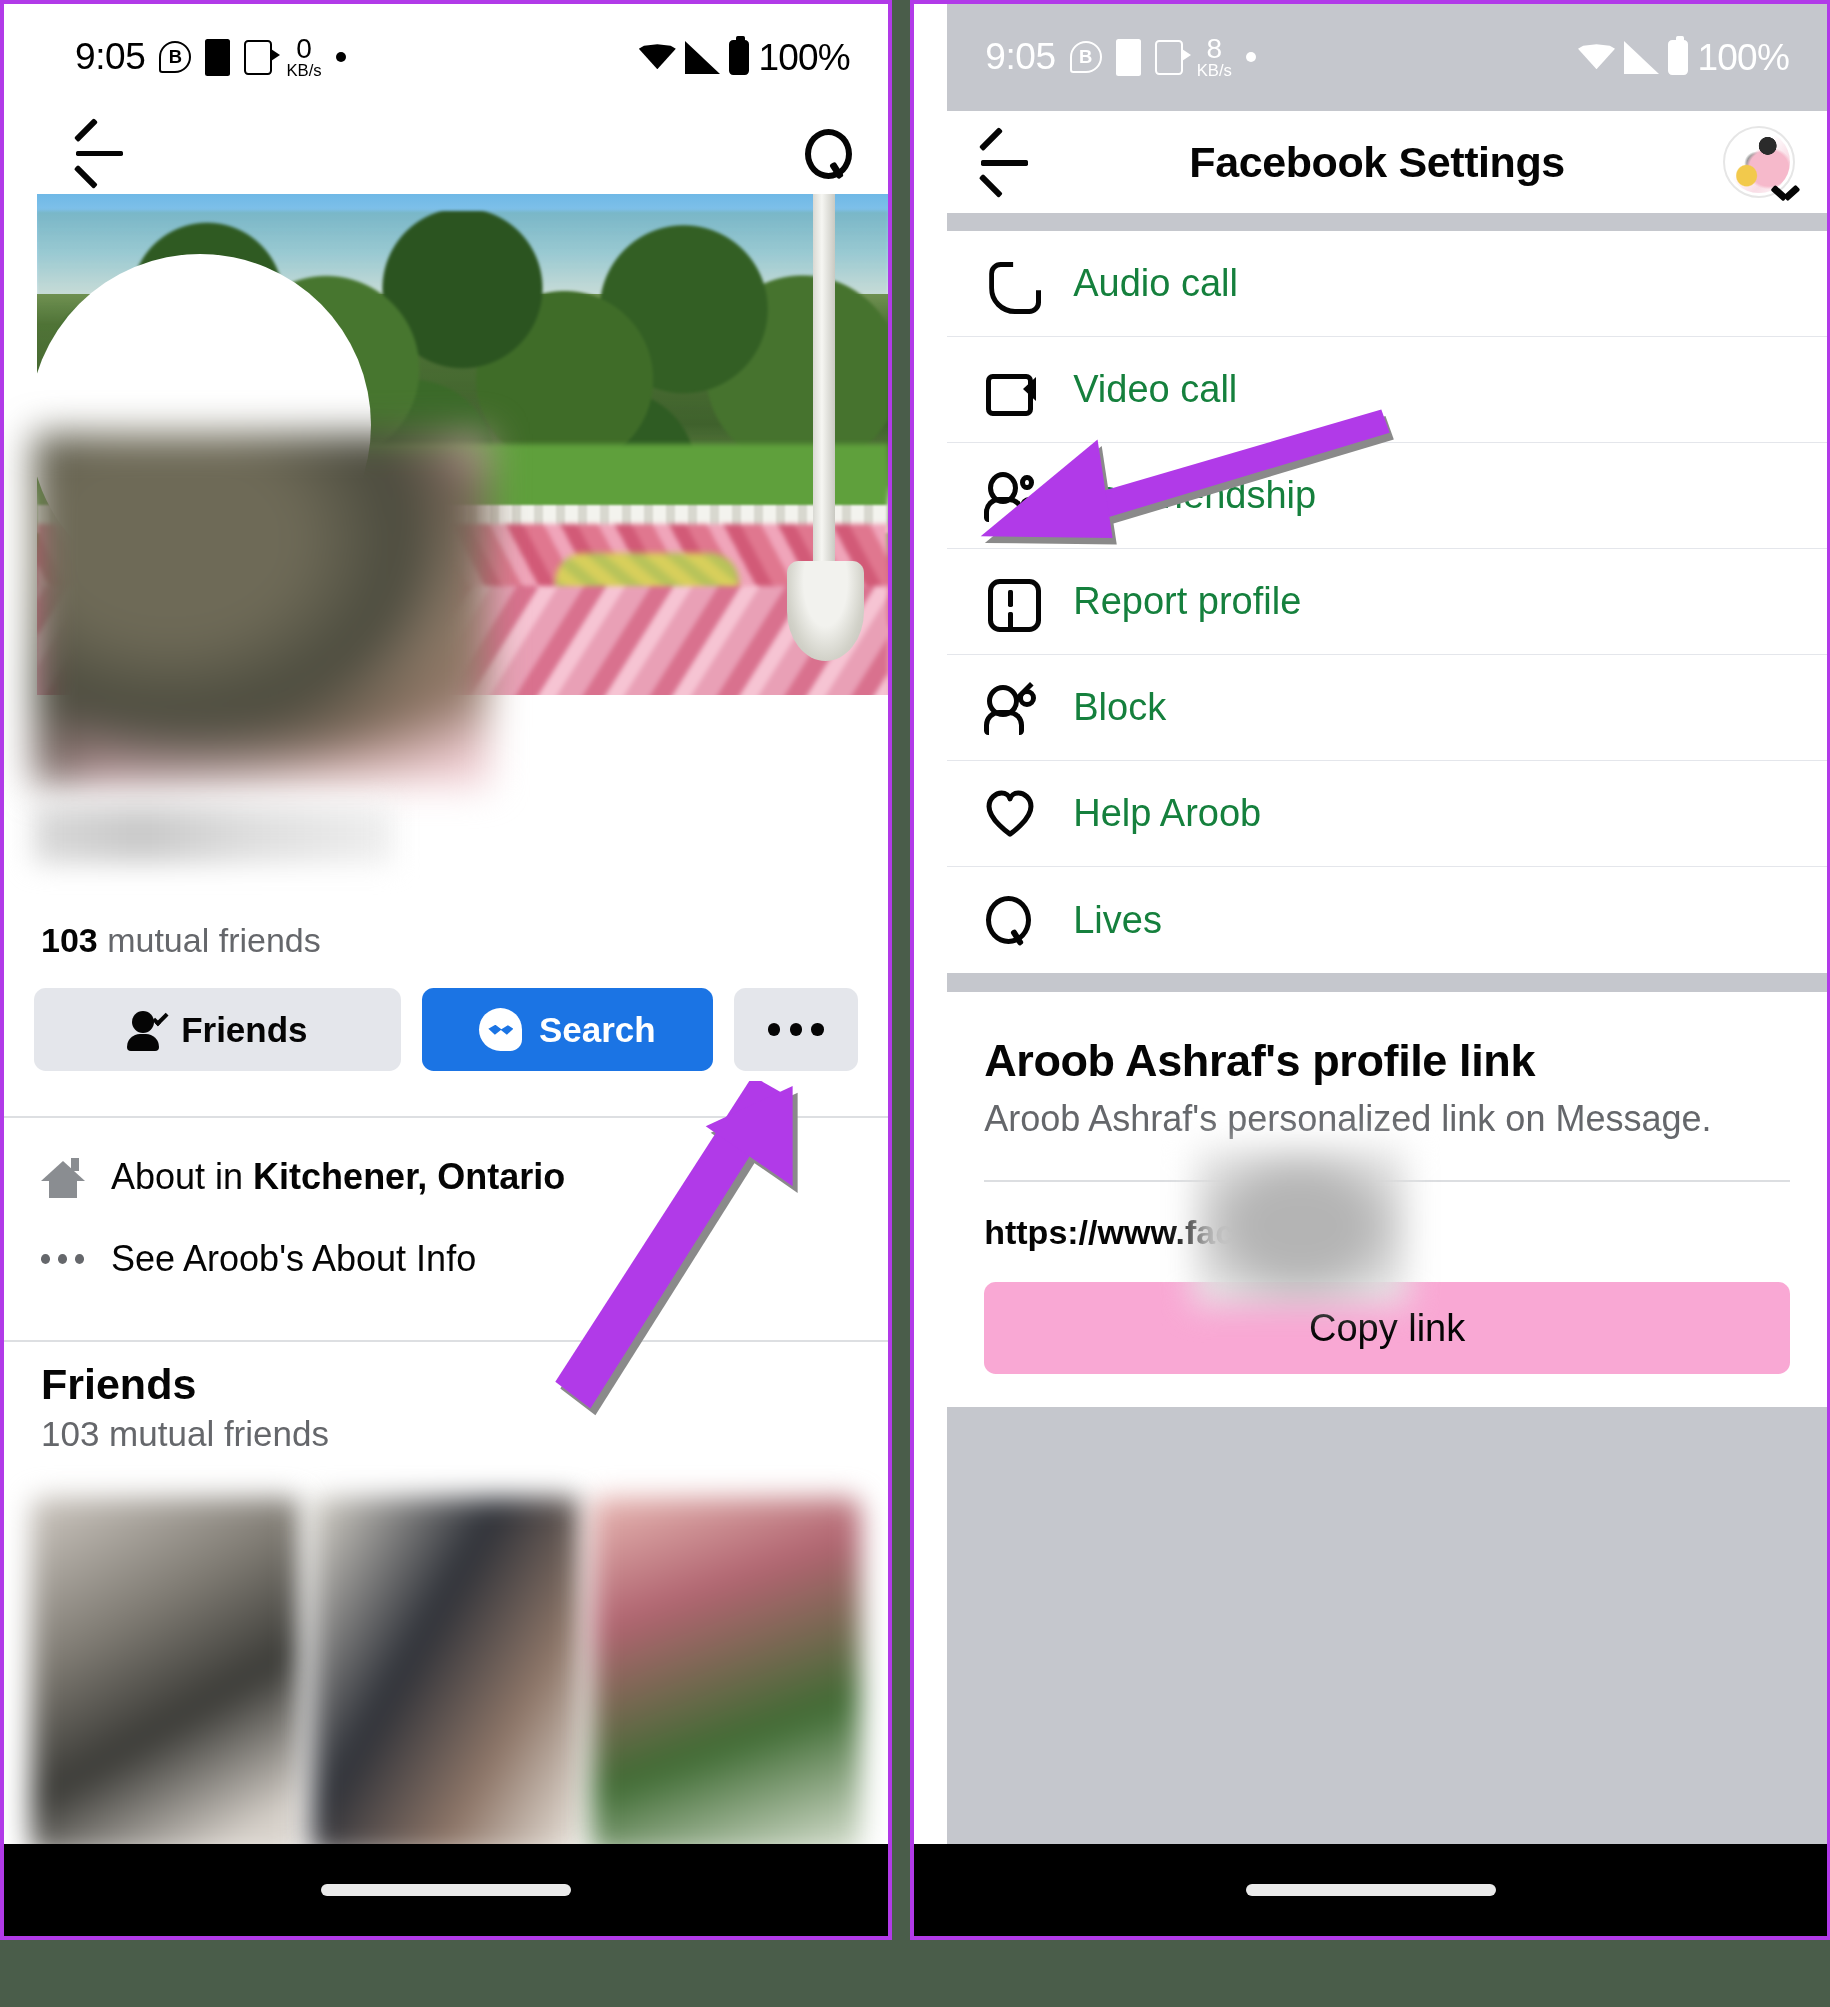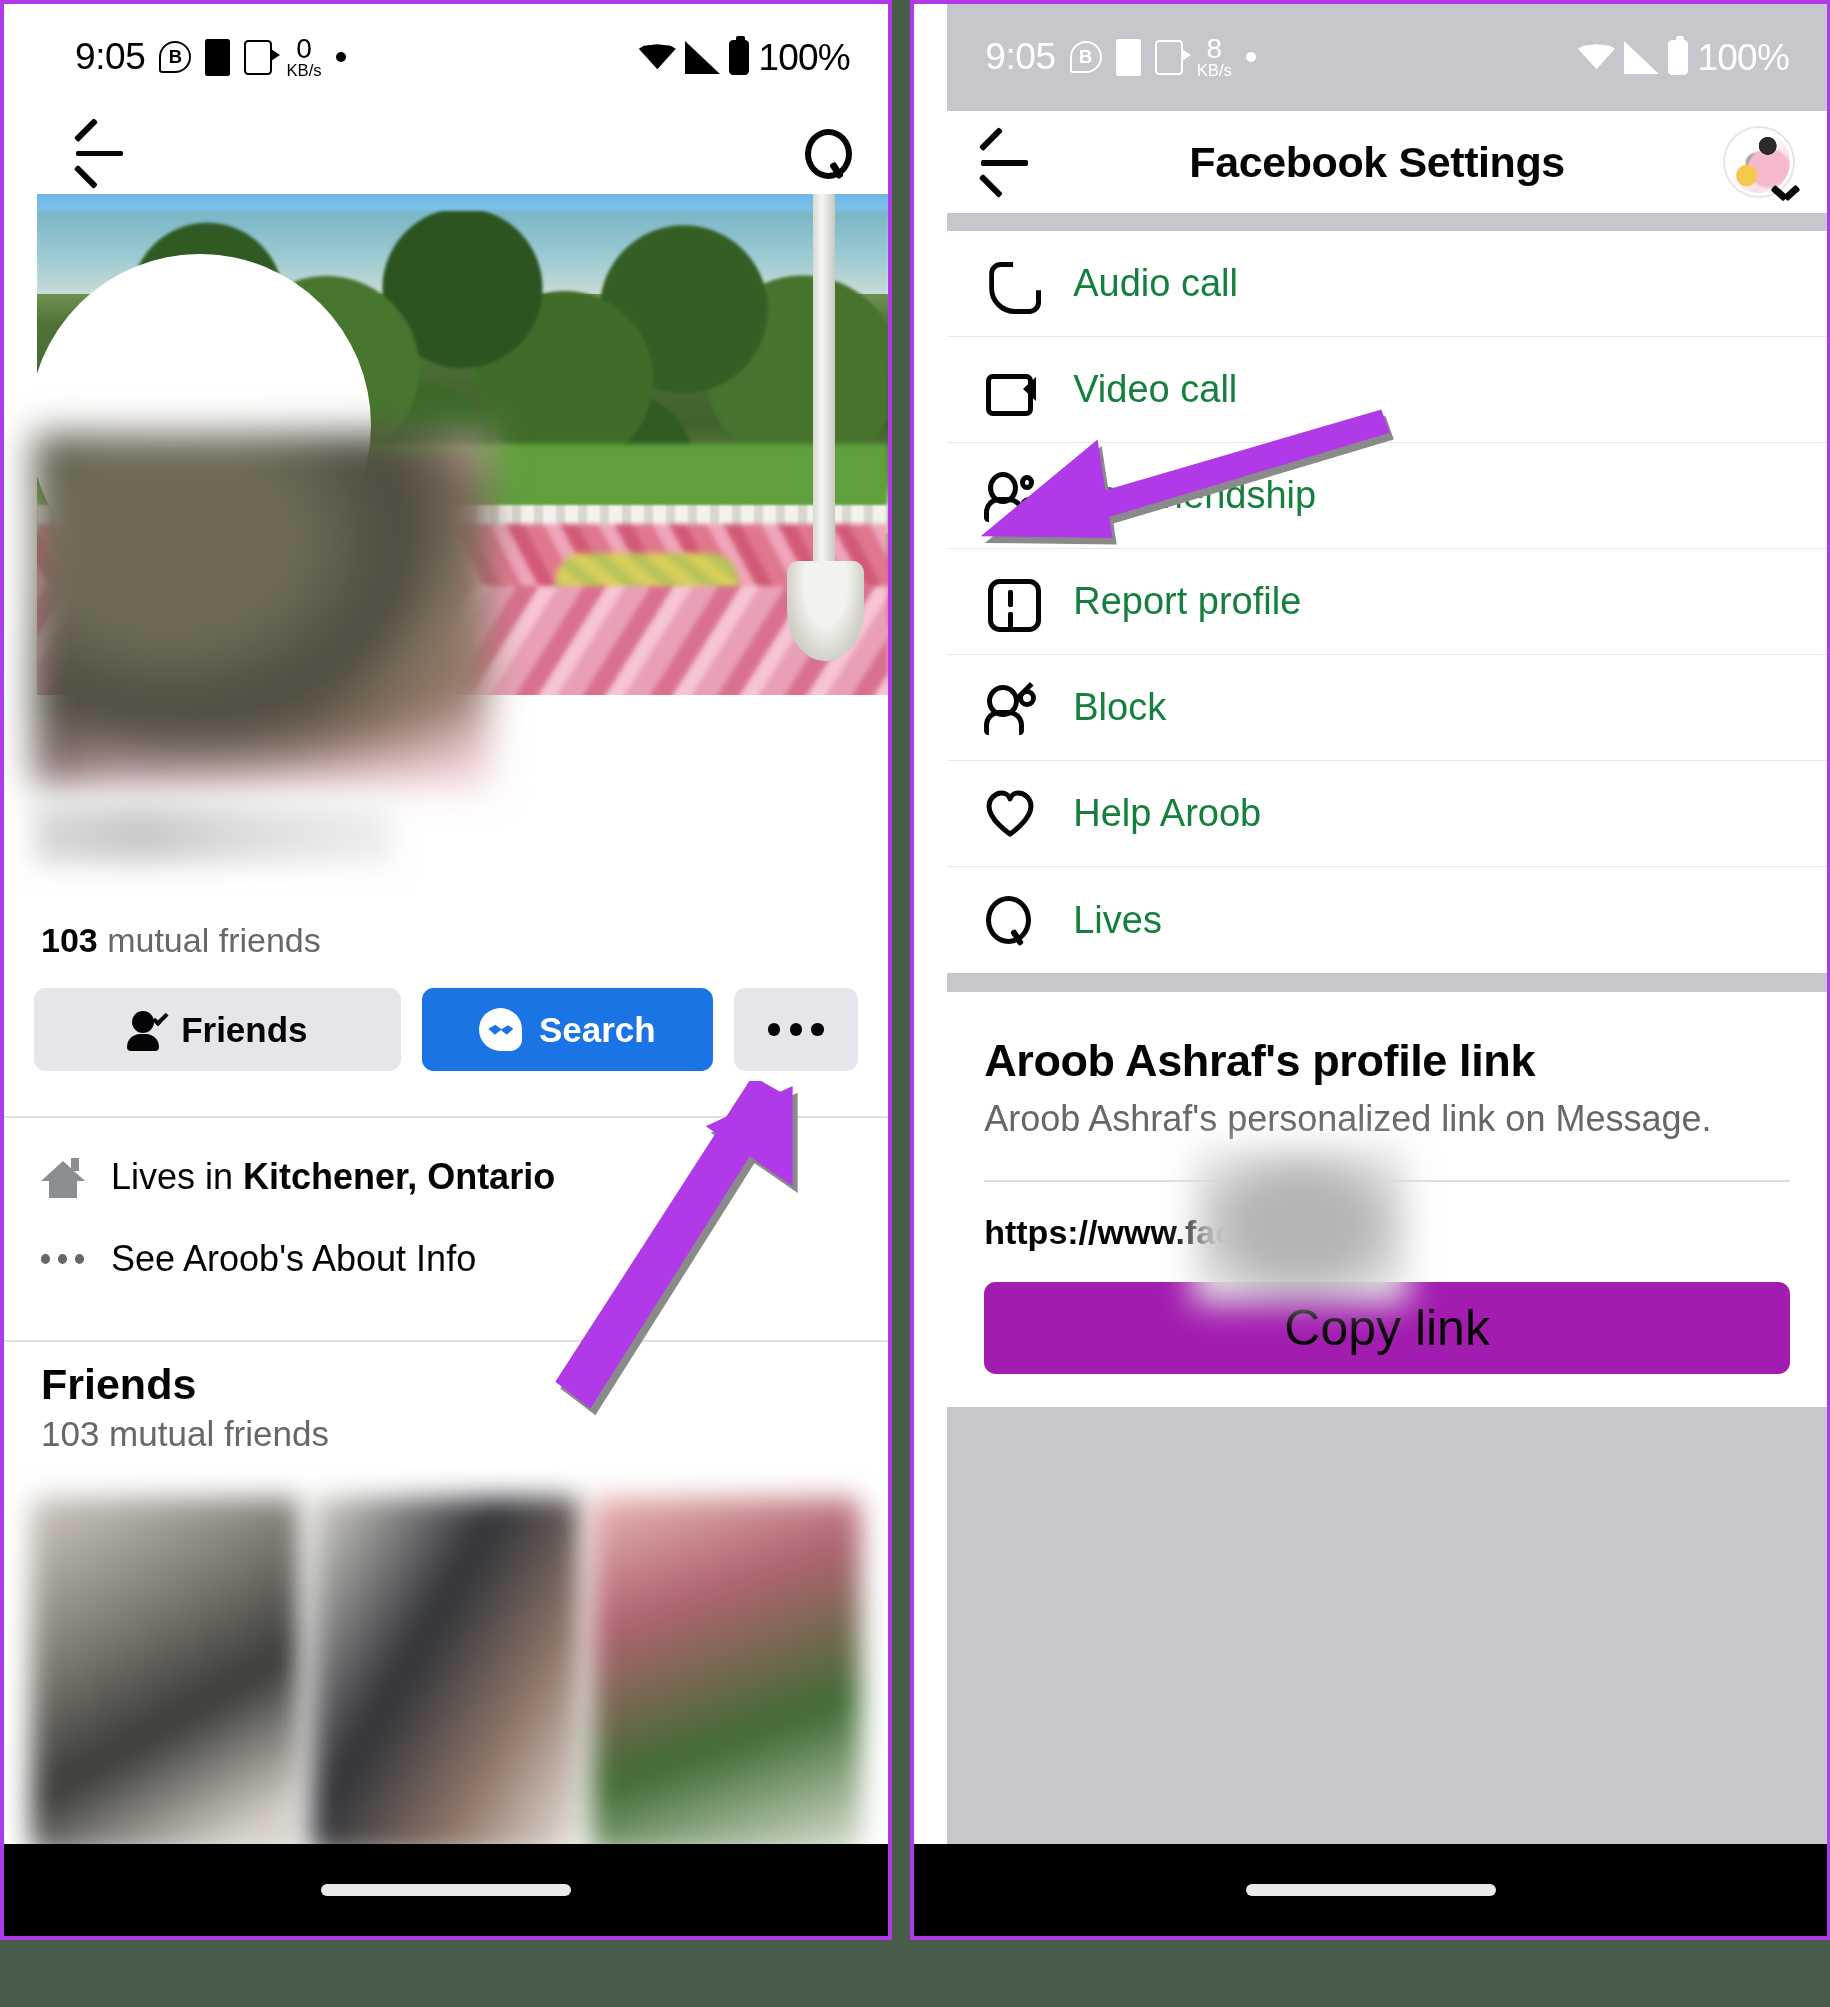--- a/index.html
+++ b/index.html
@@ -233,22 +233,22 @@
 
   
   .linkcard { background:#fff; padding: 43px 37px 33px; }
   .lc-title { font-size:45px; font-weight:700; color:#050505; letter-spacing:-0.4px; }
   .lc-sub { font-size:36px; color:#65676b; margin-top:11.7px; }
   .lc-rule { height:1.7px; background:#dcdee1; margin:40px 0 0; }
   .lc-urlrow { position:relative; height:100px; display:flex; align-items:center; }
   .lc-url { font-size:34px; font-weight:700; color:#050505; white-space:nowrap; }
   .lc-urlblur { position:absolute; left:209px; top:-35px; width:215px; height:157px;
     background:radial-gradient(ellipse at 50% 50%, #b4b4b4 0 40%, #dcdcdc 70%, #f2f2f2 100%); filter:blur(16.7px); }
-  .lc-copy { height:92px; background:#a21caf; border-radius:11.7px; display:flex; align-items:center;
-    justify-content:center; font-size:50px; color:#050505; cursor:pointer; }
+  .lc-copy { height:92px; background:#f9a8d4; border-radius:11.7px; display:flex; align-items:center;
+    justify-content:center; font-size:38px; color:#050505; cursor:pointer; }
   .rest-grey { background:#c5c7cd; flex:1 1 auto; }
   .right-body { display:flex; flex-direction:column; height:calc(2007px - 8.3px); }
 
   
   .arrow-svg { position:absolute; pointer-events:none; }
 </style>
 </head>
 <body>
 
 <div class="stage">
@@ -325,21 +325,21 @@
     </div>
 
     <div class="divider" style="top:1112px"></div>
 
     <div class="info-list">
       <div class="info-row">
         <span class="ic-home">
             <em></em>
           </span>
         <span>
-          <span>Lives in </span><b>Kitchener, Ontario</b>
+          <span>About in </span><b>Kitchener, Ontario</b>
         </span>
       </div>
       <div class="info-row">
         <span class="ic-dots">
             <i></i>
             <i></i>
             <i></i>
           </span>
         <span>See Aroob's About Info</span>
       </div>

